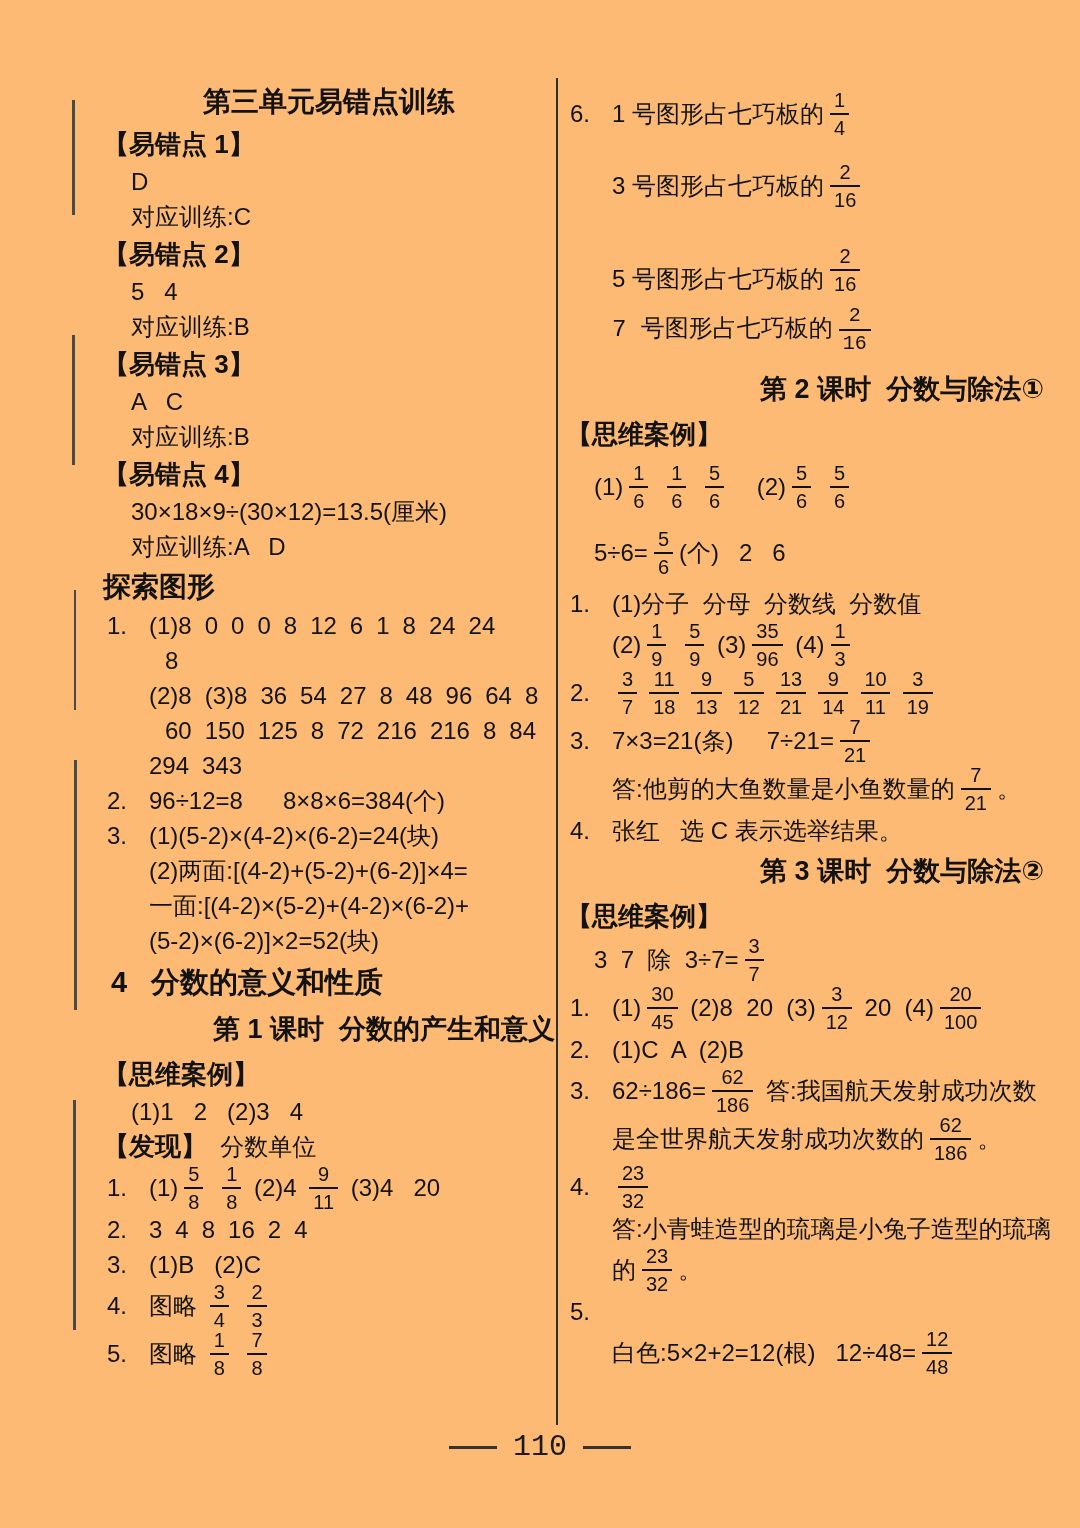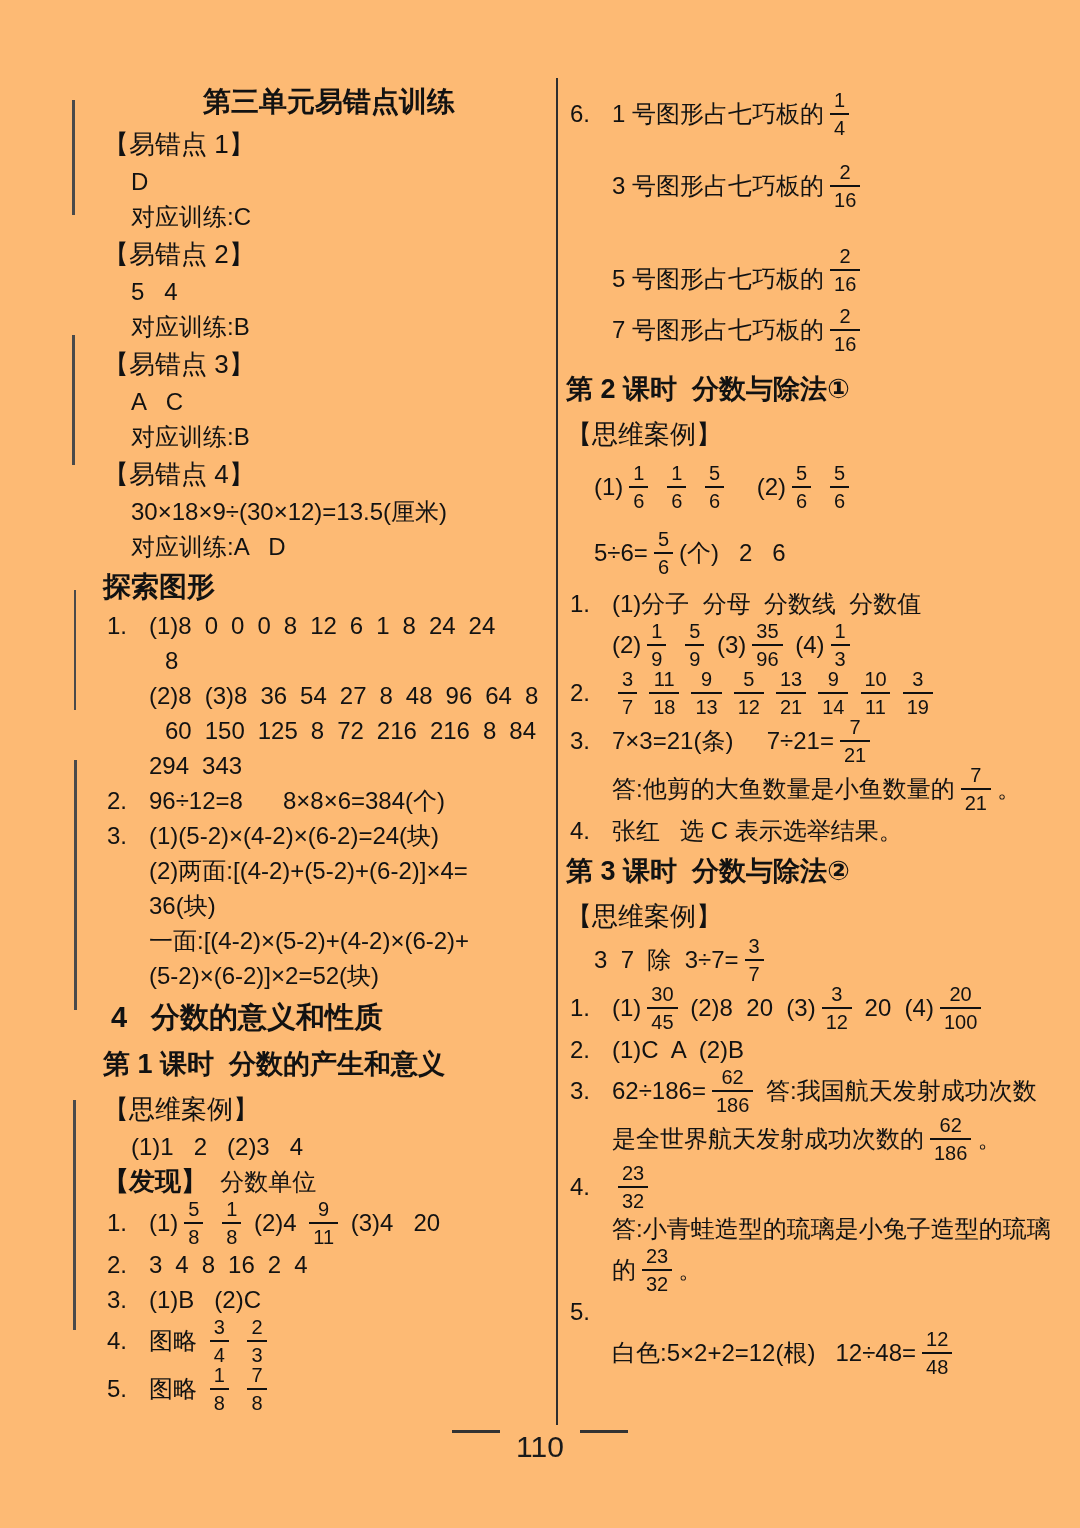--- a/index.html
+++ b/index.html
@@ -11,32 +11,32 @@
   .divider{position:absolute;background:#2e2e2e;}
   .col{position:absolute;top:78px;}
   .col-left{left:103px;width:452px;}
   .col-right{left:566px;width:478px;}
   .line{display:flex;align-items:center;min-height:35px;font-size:24px;line-height:1.25;white-space:pre;}
   .i1{padding-left:28px}
   .i2{padding-left:46px}
   .i3{padding-left:62px}
   .num{flex:none;width:42px;padding-left:4px;}
   .s-h1{justify-content:center;font-weight:700;font-size:28px;min-height:46px;}
-  .s-h{justify-content:flex-start;font-weight:700;font-size:27px;min-height:48px;}
+  .s-h{justify-content:flex-end;font-weight:700;font-size:27px;min-height:48px;}
   .s-chapter{font-weight:700;font-size:29px;min-height:48px;}
   .s-chapter .num{width:40px;padding-left:8px;}
-  .s-bracket{font-weight:400;font-size:26px;min-height:40px;}
+  .s-bracket{font-weight:700;font-size:26px;min-height:40px;}
   .s-bold{font-weight:700;font-size:28px;min-height:44px;}
   .part-b{font-weight:700;font-size:26px;}
   .frac{display:inline-flex;flex-direction:column;align-items:center;margin:0 6px;font-size:20px;line-height:1;font-weight:400;}
   .frac .fn{padding:0 4px 3px;}
   .frac .fd{border-top:2px solid #111;padding:3px 4px 0;}
   .grp{display:inline-flex;gap:13px;}
   .artifact{position:absolute;background:#4a4a4a;}
-  .footer{position:absolute;left:0;top:1430px;width:1080px;display:flex;justify-content:center;align-items:flex-start;gap:16px;}
+  .footer{position:absolute;left:0;top:1430px;width:1080px;display:flex;justify-content:center;align-items:center;gap:16px;font-family:Liberation Mono, monospace;}
   .dash{width:48px;height:3px;background:#333;}
   .pagenum{font-size:30px;color:#1a1a1a;}
 </style>
 </head>
 <body>
 
 <div class="page">
   <div class="artifact" style="left:72px;top:100px;width:3px;height:115px;"></div>
   <div class="artifact" style="left:72px;top:335px;width:3px;height:130px;"></div>
   <div class="artifact" style="left:74px;top:590px;width:2px;height:120px;"></div>
@@ -61,39 +61,38 @@
       <div class="line s-body i1"><span class="pt">对应训练:A   D</span></div>
       <div class="line s-bold"><span class="pt">探索图形</span></div>
       <div class="line s-body"><span class="num">1.</span><span class="grp"><span>(1)8</span><span>0</span><span>0</span><span>0</span><span>8</span><span>12</span><span>6</span><span>1</span><span>8</span><span>24</span><span>24</span></span></div>
       <div class="line s-body i3"><span class="pt">8</span></div>
       <div class="line s-body i2"><span class="grp"><span>(2)8</span><span>(3)8</span><span>36</span><span>54</span><span>27</span><span>8</span><span>48</span><span>96</span><span>64</span><span>8</span></span></div>
       <div class="line s-body i3"><span class="grp"><span>60</span><span>150</span><span>125</span><span>8</span><span>72</span><span>216</span><span>216</span><span>8</span><span>84</span></span></div>
       <div class="line s-body i2"><span class="grp"><span>294</span><span>343</span></span></div>
       <div class="line s-body"><span class="num">2.</span><span class="pt">96÷12=8      8×8×6=384(个)</span></div>
       <div class="line s-body"><span class="num">3.</span><span class="pt">(1)(5-2)×(4-2)×(6-2)=24(块)</span></div>
       <div class="line s-body i2"><span class="pt">(2)两面:[(4-2)+(5-2)+(6-2)]×4=</span></div>
-      <div class="line s-body i2"><span class="pt">36(块)</span></div>
       <div class="line s-body i2"><span class="pt">一面:[(4-2)×(5-2)+(4-2)×(6-2)+</span></div>
       <div class="line s-body i2"><span class="pt">(5-2)×(6-2)]×2=52(块)</span></div>
       <div class="line s-chapter"><span class="num">4</span><span class="pt">分数的意义和性质</span></div>
       <div class="line s-h"><span class="pt">第 1 课时  分数的产生和意义</span></div>
       <div class="line s-bracket"><span class="pt">【思维案例】</span></div>
       <div class="line s-body i1"><span class="pt">(1)1   2   (2)3   4</span></div>
       <div class="line s-body"><span class="pt part-b">【发现】</span><span class="pt">  分数单位</span></div>
       <div class="line s-body"><span class="num">1.</span><span class="pt">(1)</span><span class="frac"><span class="fn">5</span><span class="fd">8</span></span><span class="pt"> </span><span class="frac"><span class="fn">1</span><span class="fd">8</span></span><span class="pt"> (2)4 </span><span class="frac"><span class="fn">9</span><span class="fd">11</span></span><span class="pt"> (3)4   20</span></div>
       <div class="line s-body"><span class="num">2.</span><span class="grp"><span>3</span><span>4</span><span>8</span><span>16</span><span>2</span><span>4</span></span></div>
       <div class="line s-body"><span class="num">3.</span><span class="pt">(1)B   (2)C</span></div>
       <div class="line s-body"><span class="num">4.</span><span class="pt">图略 </span><span class="frac"><span class="fn">3</span><span class="fd">4</span></span><span class="pt"> </span><span class="frac"><span class="fn">2</span><span class="fd">3</span></span></div>
       <div class="line s-body"><span class="num">5.</span><span class="pt">图略 </span><span class="frac"><span class="fn">1</span><span class="fd">8</span></span><span class="pt"> </span><span class="frac"><span class="fn">7</span><span class="fd">8</span></span></div>
     </div>
   <div class="col col-right">
       <div class="line s-body" style="min-height: 72px;"><span class="num">6.</span><span class="pt">1 号图形占七巧板的</span><span class="frac"><span class="fn">1</span><span class="fd">4</span></span></div>
       <div class="line s-body i2" style="min-height: 72px;"><span class="pt">3 号图形占七巧板的</span><span class="frac"><span class="fn">2</span><span class="fd">16</span></span></div>
       <div class="line s-body i2" style="min-height: 72px; align-items: flex-end;"><span class="pt">5 号图形占七巧板的</span><span class="frac"><span class="fn">2</span><span class="fd">16</span></span></div>
-      <div class="line s-body i2" style="min-height: 72px;"><span class="pt">7 号图形占七巧板的</span><span class="frac"><span class="fn">2</span><span class="fd">16</span></span></div>
+      <div class="line s-body i2" style="min-height: 72px; font-family: Liberation Mono, monospace;"><span class="pt">7 号图形占七巧板的</span><span class="frac"><span class="fn">2</span><span class="fd">16</span></span></div>
       <div class="line s-h"><span class="pt">第 2 课时  分数与除法①</span></div>
       <div class="line s-bracket"><span class="pt">【思维案例】</span></div>
       <div class="line s-body i1" style="min-height: 66px;"><span class="pt">(1)</span><span class="frac"><span class="fn">1</span><span class="fd">6</span></span><span class="pt"> </span><span class="frac"><span class="fn">1</span><span class="fd">6</span></span><span class="pt"> </span><span class="frac"><span class="fn">5</span><span class="fd">6</span></span><span class="pt">    (2)</span><span class="frac"><span class="fn">5</span><span class="fd">6</span></span><span class="pt"> </span><span class="frac"><span class="fn">5</span><span class="fd">6</span></span></div>
       <div class="line s-body i1" style="min-height: 66px;"><span class="pt">5÷6=</span><span class="frac"><span class="fn">5</span><span class="fd">6</span></span><span class="pt">(个)   2   6</span></div>
       <div class="line s-body"><span class="num">1.</span><span class="pt">(1)分子  分母  分数线  分数值</span></div>
       <div class="line s-body i2"><span class="pt">(2)</span><span class="frac"><span class="fn">1</span><span class="fd">9</span></span><span class="pt"> </span><span class="frac"><span class="fn">5</span><span class="fd">9</span></span><span class="pt"> (3)</span><span class="frac"><span class="fn">35</span><span class="fd">96</span></span><span class="pt"> (4)</span><span class="frac"><span class="fn">1</span><span class="fd">3</span></span></div>
       <div class="line s-body"><span class="num">2.</span><span class="frac"><span class="fn">3</span><span class="fd">7</span></span><span class="frac"><span class="fn">11</span><span class="fd">18</span></span><span class="frac"><span class="fn">9</span><span class="fd">13</span></span><span class="frac"><span class="fn">5</span><span class="fd">12</span></span><span class="frac"><span class="fn">13</span><span class="fd">21</span></span><span class="frac"><span class="fn">9</span><span class="fd">14</span></span><span class="frac"><span class="fn">10</span><span class="fd">11</span></span><span class="frac"><span class="fn">3</span><span class="fd">19</span></span></div>
       <div class="line s-body"><span class="num">3.</span><span class="pt">7×3=21(条)     7÷21=</span><span class="frac"><span class="fn">7</span><span class="fd">21</span></span></div>
       <div class="line s-body i2"><span class="pt">答:他剪的大鱼数量是小鱼数量的</span><span class="frac"><span class="fn">7</span><span class="fd">21</span></span><span class="pt">。</span></div>
       <div class="line s-body"><span class="num">4.</span><span class="pt">张红   选 C 表示选举结果。</span></div>

